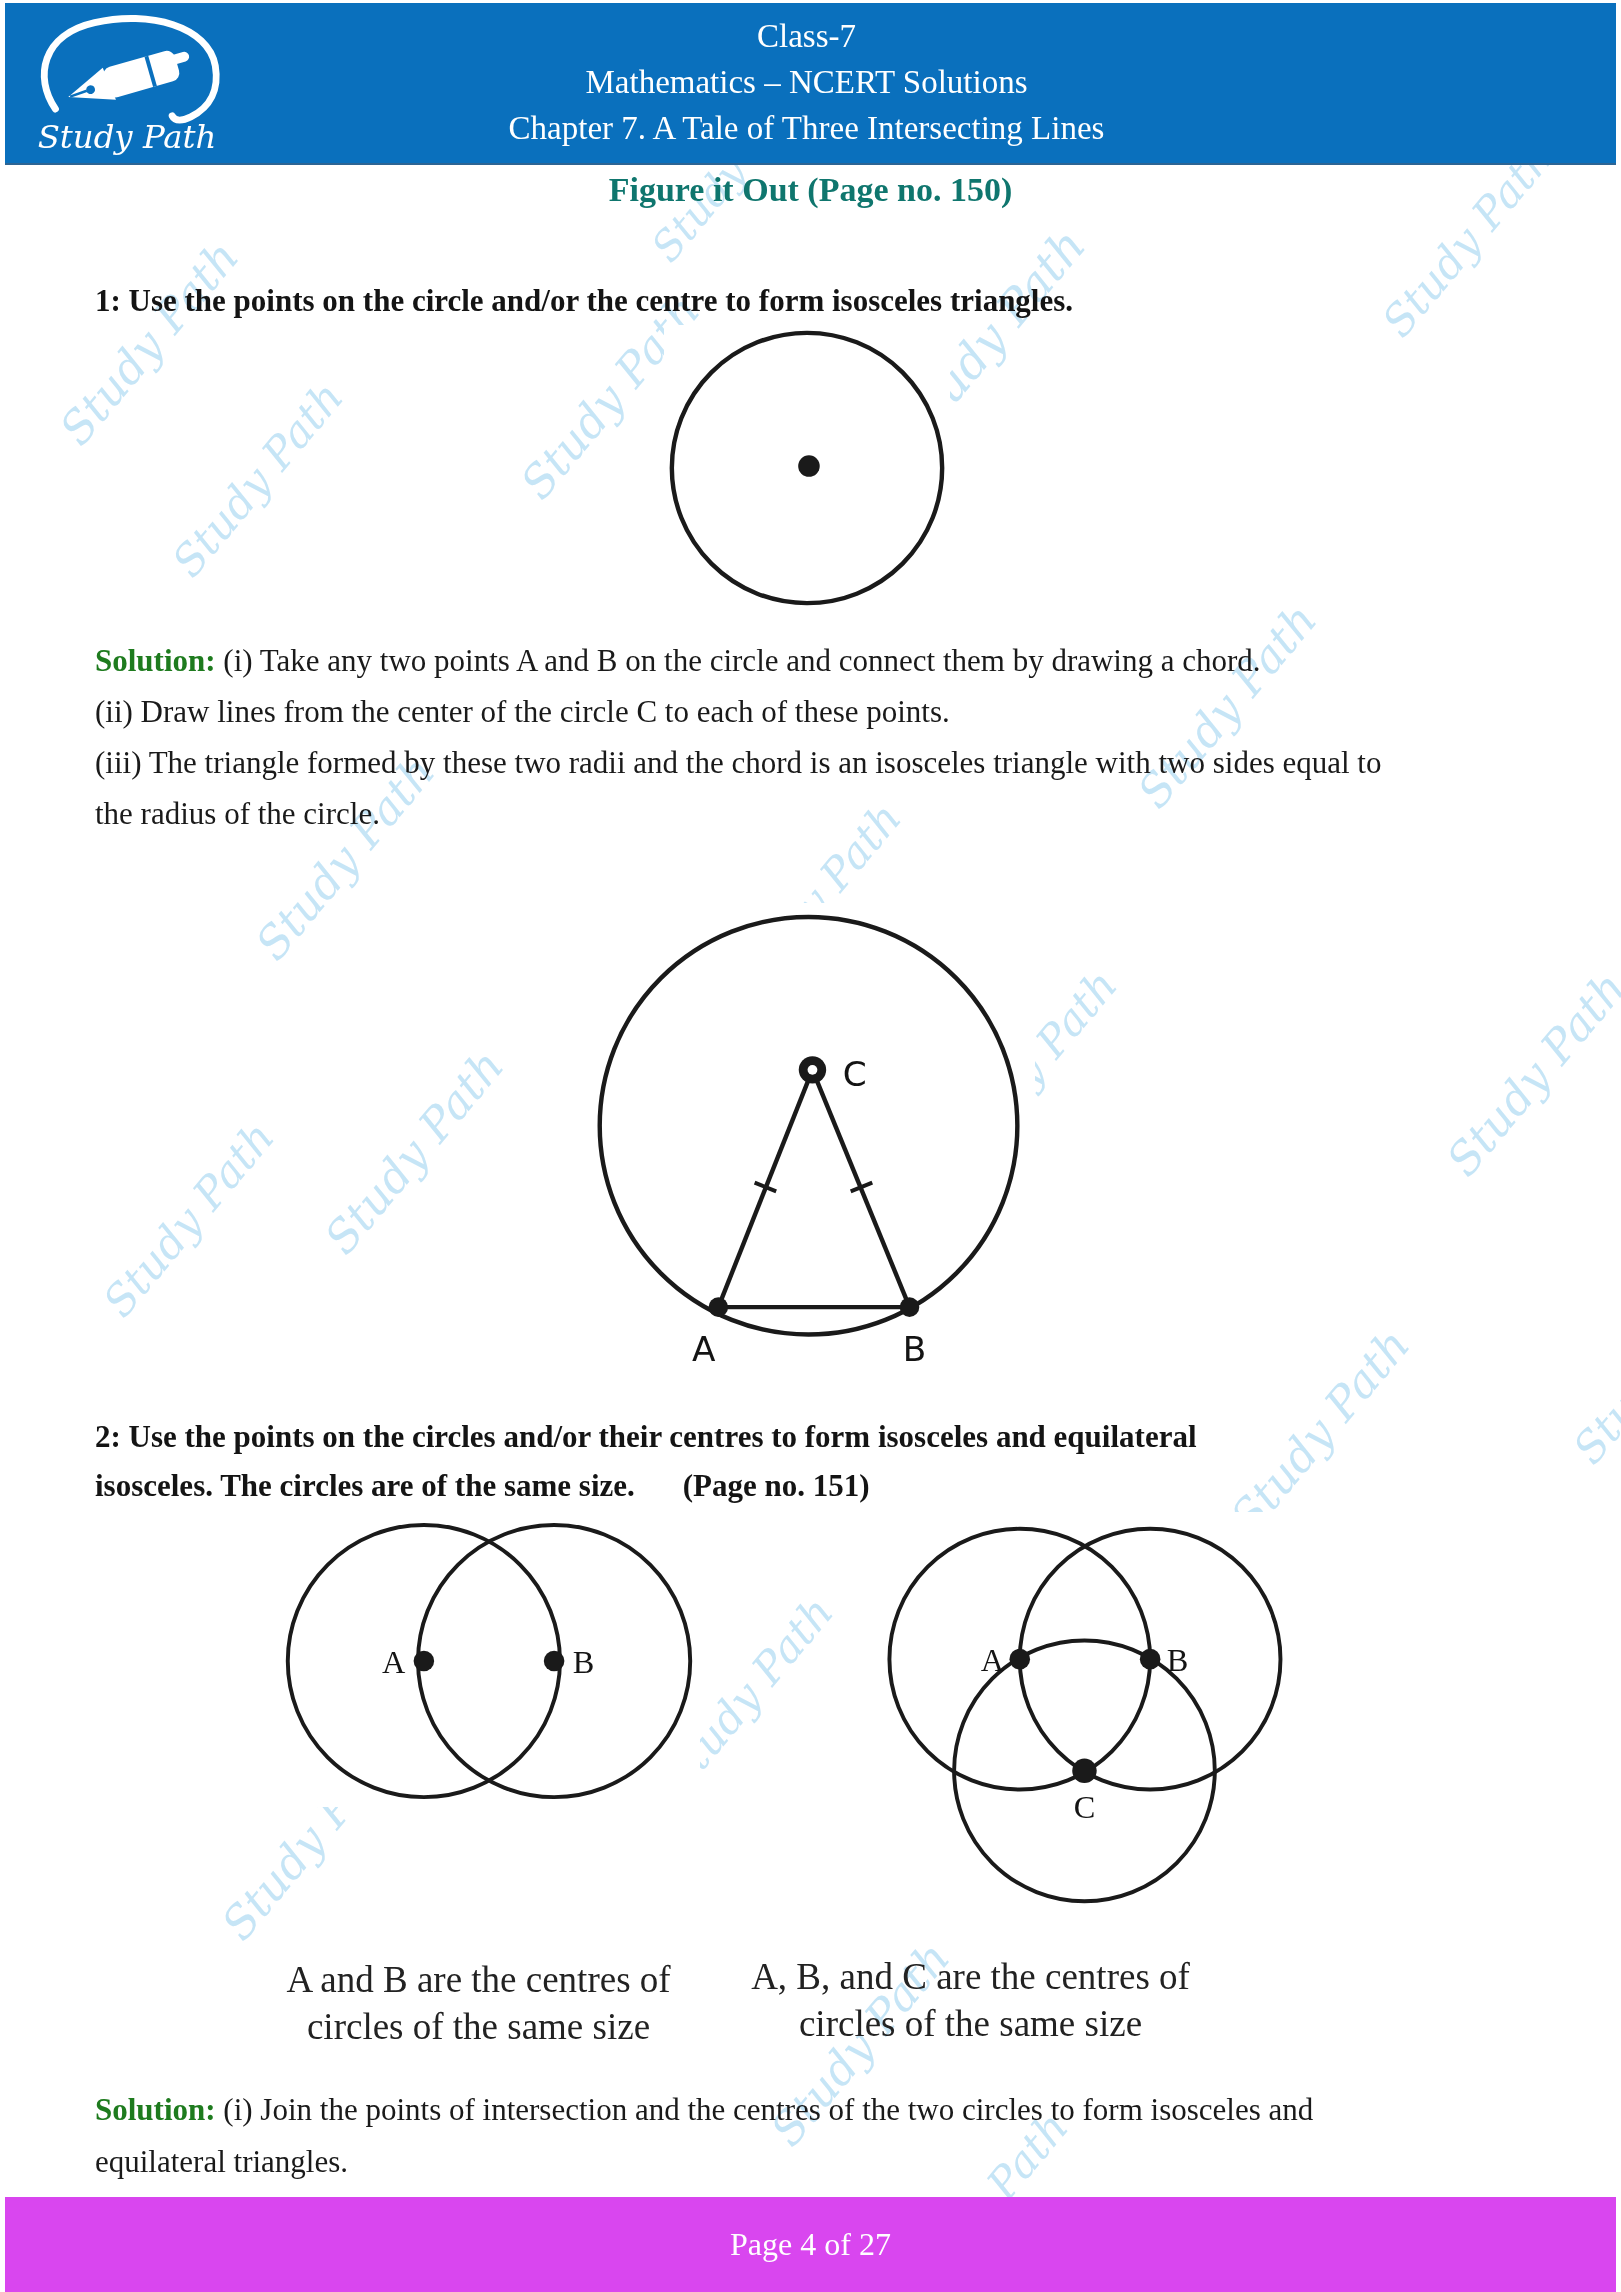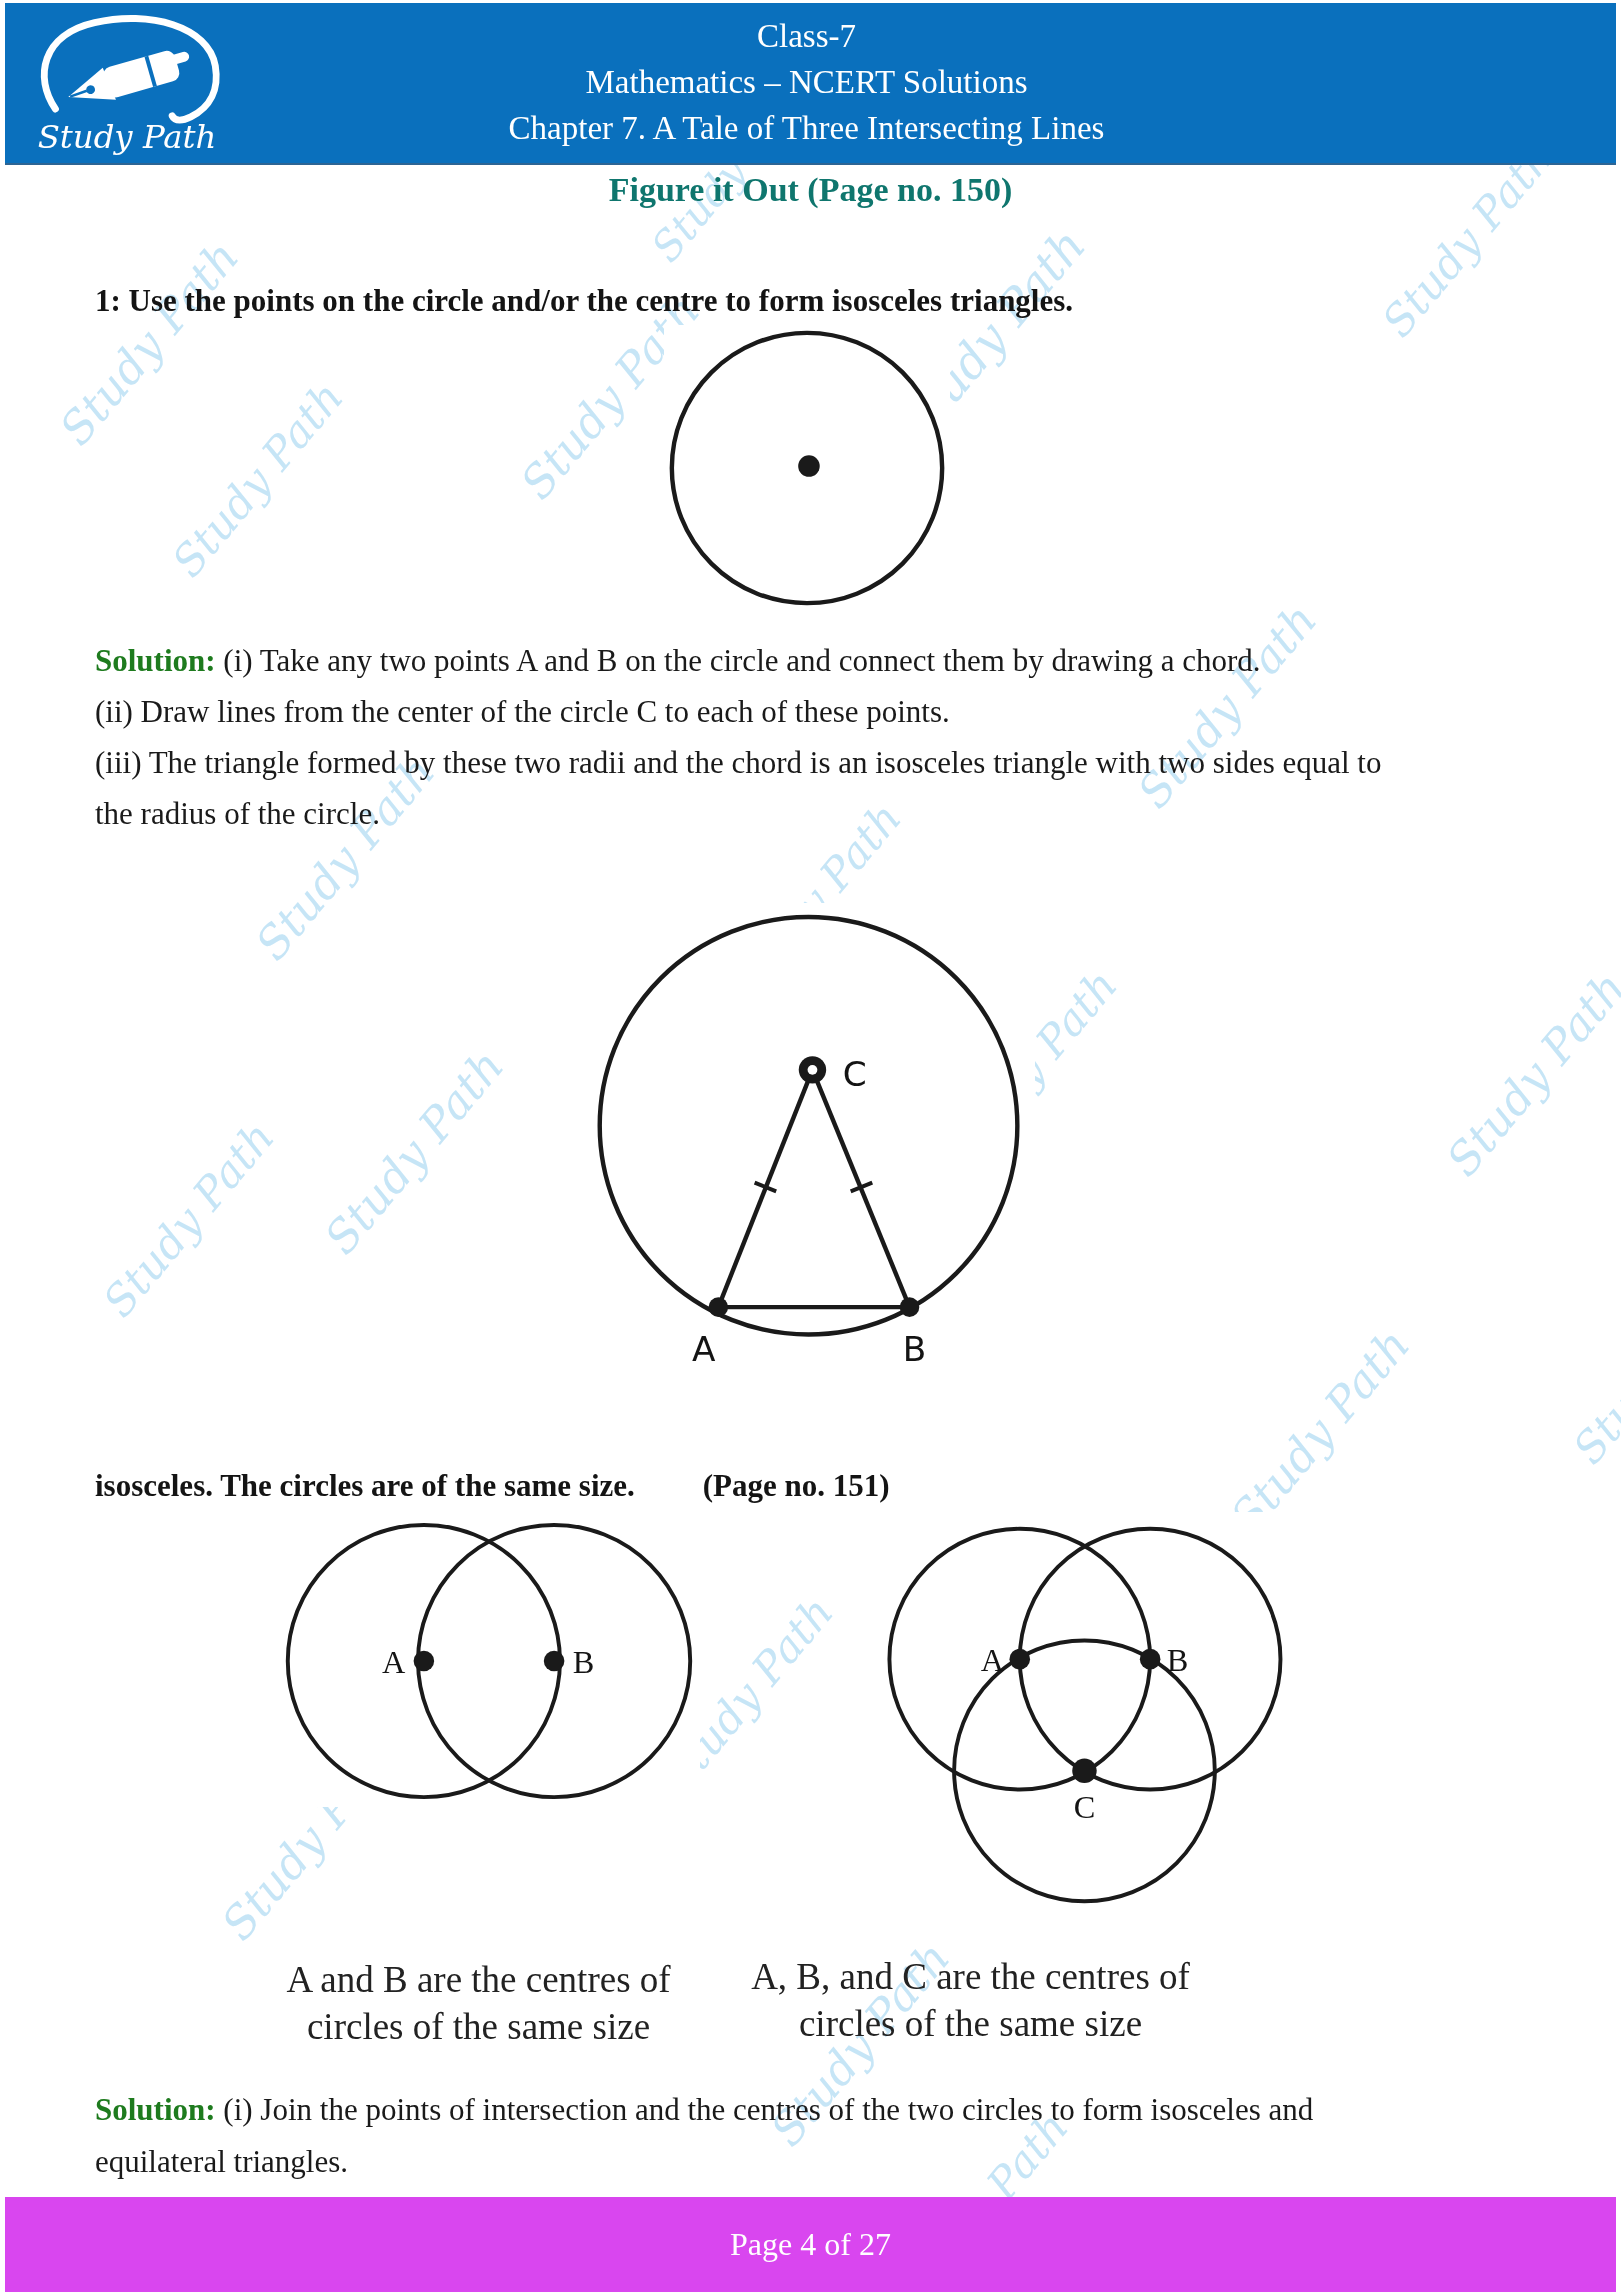--- a/index.html
+++ b/index.html
@@ -29,21 +29,21 @@
   
   .page-title {
     position:absolute; top:171px; left:0; right:0; text-align:center;
     color:#0f766e; font-weight:700; font-size:34px;
   }
   
   .q1 { position:absolute; top:274px; left:95px; width:1411px;
         font-weight:700; font-size:31px; color:#141414;margin-top:9px; }
   .q2 { position:absolute; top:1412px; left:95px; width:1431px;
         font-weight:700; font-size:31px; line-height:49px; color:#141414; }
-  .q2 .pageref { margin-left:68px; }
+  .q2 .pageref { margin-left:48px; }
   .sol { position:absolute; left:95px; width:1309px; font-size:31px; line-height:51px; }
   .sol1 { top:635px; }
   .sol2 { top:2084px; line-height:52px; }
   .sol-label { color:#1e7b1e; font-weight:700; }
   
   .fig { position:absolute; background:#ffffff; }
   .fig-1 { left:664px; top:325px; }
   .fig-2 { left:586px; top:903px; }
   .fig-3 { left:277px; top:1517px; }
   .fig-4 { left:861px; top:1512px; }
@@ -144,21 +144,21 @@
       <circle cx="231" cy="170" r="14" fill="#1a1a1a"></circle>
       <circle cx="231" cy="170" r="5" fill="#ffffff"></circle>
       <circle cx="135" cy="412" r="10" fill="#1a1a1a"></circle>
       <circle cx="330" cy="412" r="10" fill="#1a1a1a"></circle>
       <text class="sans-label" x="262" y="186">C</text>
       <text class="sans-label" x="108" y="467">A</text>
       <text class="sans-label" x="323" y="467">B</text>
     </svg>
 
     <div class="q2">
-      <br>
+      <span>2: Use the points on the circles and/or their centres to form isosceles and equilateral</span><br>
       <span>isosceles. The circles are of the same size.</span><span class="pageref">(Page no. 151)</span>
     </div>
 
     <svg class="fig fig-3" width="423" height="290" viewBox="0 0 432 296">
       <circle cx="150" cy="147" r="139" fill="none" stroke="#1a1a1a" stroke-width="4"></circle>
       <circle cx="283" cy="147" r="139" fill="none" stroke="#1a1a1a" stroke-width="4"></circle>
       <circle cx="150" cy="147" r="10.5" fill="#1a1a1a"></circle>
       <circle cx="283" cy="147" r="10.5" fill="#1a1a1a"></circle>
       <text class="serif-label" x="131" y="159" text-anchor="end">A</text>
       <text class="serif-label" x="302" y="159">B</text>

